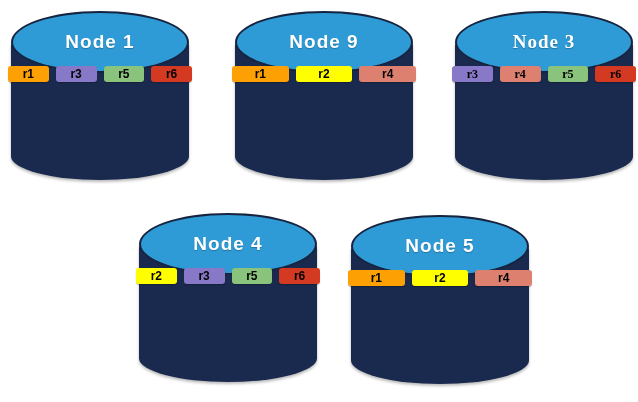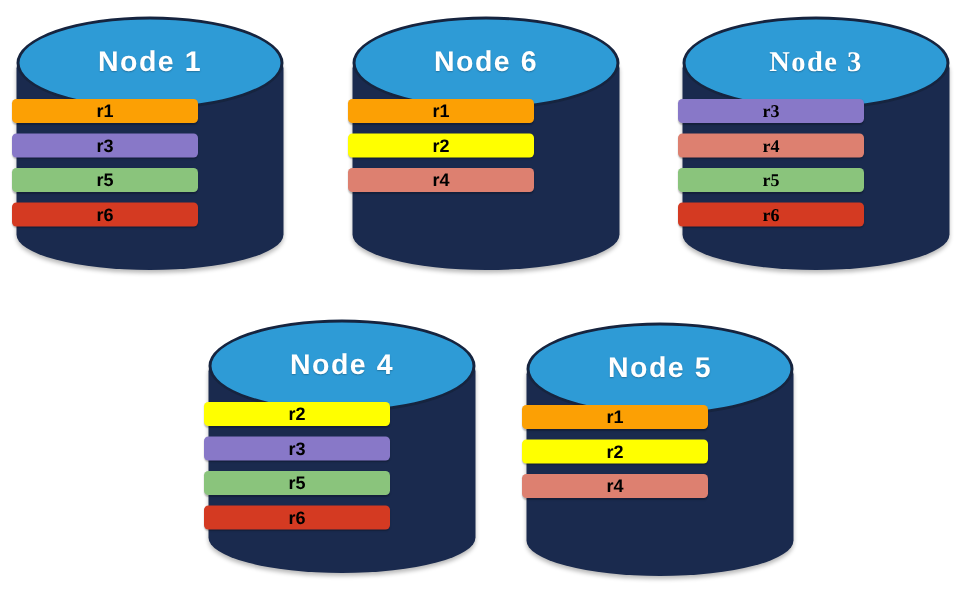--- a/index.html
+++ b/index.html
@@ -69,22 +69,22 @@
     text-shadow: 0 1px 1px rgba(0,0,0,0.25);
     pointer-events: none;
   }
 
   .bars {
     position: absolute;
     left: 0;
     top: 58px;
     width: 184px;
     display: flex;
-    flex-direction: column;
-    align-items: flex-start;
+    flex-direction: row;
+    align-items: center;
     gap: 7px;
   }
 
   .bar {
     width: 124px;
     height: 16px;
     border-radius: 3px;
     display: flex;
     align-items: center;
     justify-content: center;
@@ -106,21 +106,21 @@
       <div class="bars">
         <div class="bar" style="background: rgb(252, 160, 4);">r1</div>
         <div class="bar" style="background: rgb(136, 120, 200);">r3</div>
         <div class="bar" style="background: rgb(138, 196, 124);">r5</div>
         <div class="bar" style="background: rgb(212, 58, 34);">r6</div>
       </div>
     </div>
     <div class="node" style="left: 232px; top: 8px;">
       <div class="cyl-body" style="background: rgb(26, 42, 78);"></div>
       <div class="cyl-top" style="background: rgb(46, 155, 214); border-color: rgb(22, 36, 63);"></div>
-      <div class="node-label" style="color: rgb(255, 255, 255);">Node  6</div>
+      <div class="node-label" style="color: rgb(255, 255, 255);">Node  9</div>
       <div class="bars">
         <div class="bar" style="background: rgb(252, 160, 4);">r1</div>
         <div class="bar" style="background: rgb(255, 255, 0);">r2</div>
         <div class="bar" style="background: rgb(221, 128, 112);">r4</div>
       </div>
     </div>
     <div class="node" style="left: 452px; top: 8px; font-family: Liberation Serif, serif;">
       <div class="cyl-body" style="background: rgb(26, 42, 78);"></div>
       <div class="cyl-top" style="background: rgb(46, 155, 214); border-color: rgb(22, 36, 63);"></div>
       <div class="node-label" style="color: rgb(255, 255, 255);">Node  3</div>

